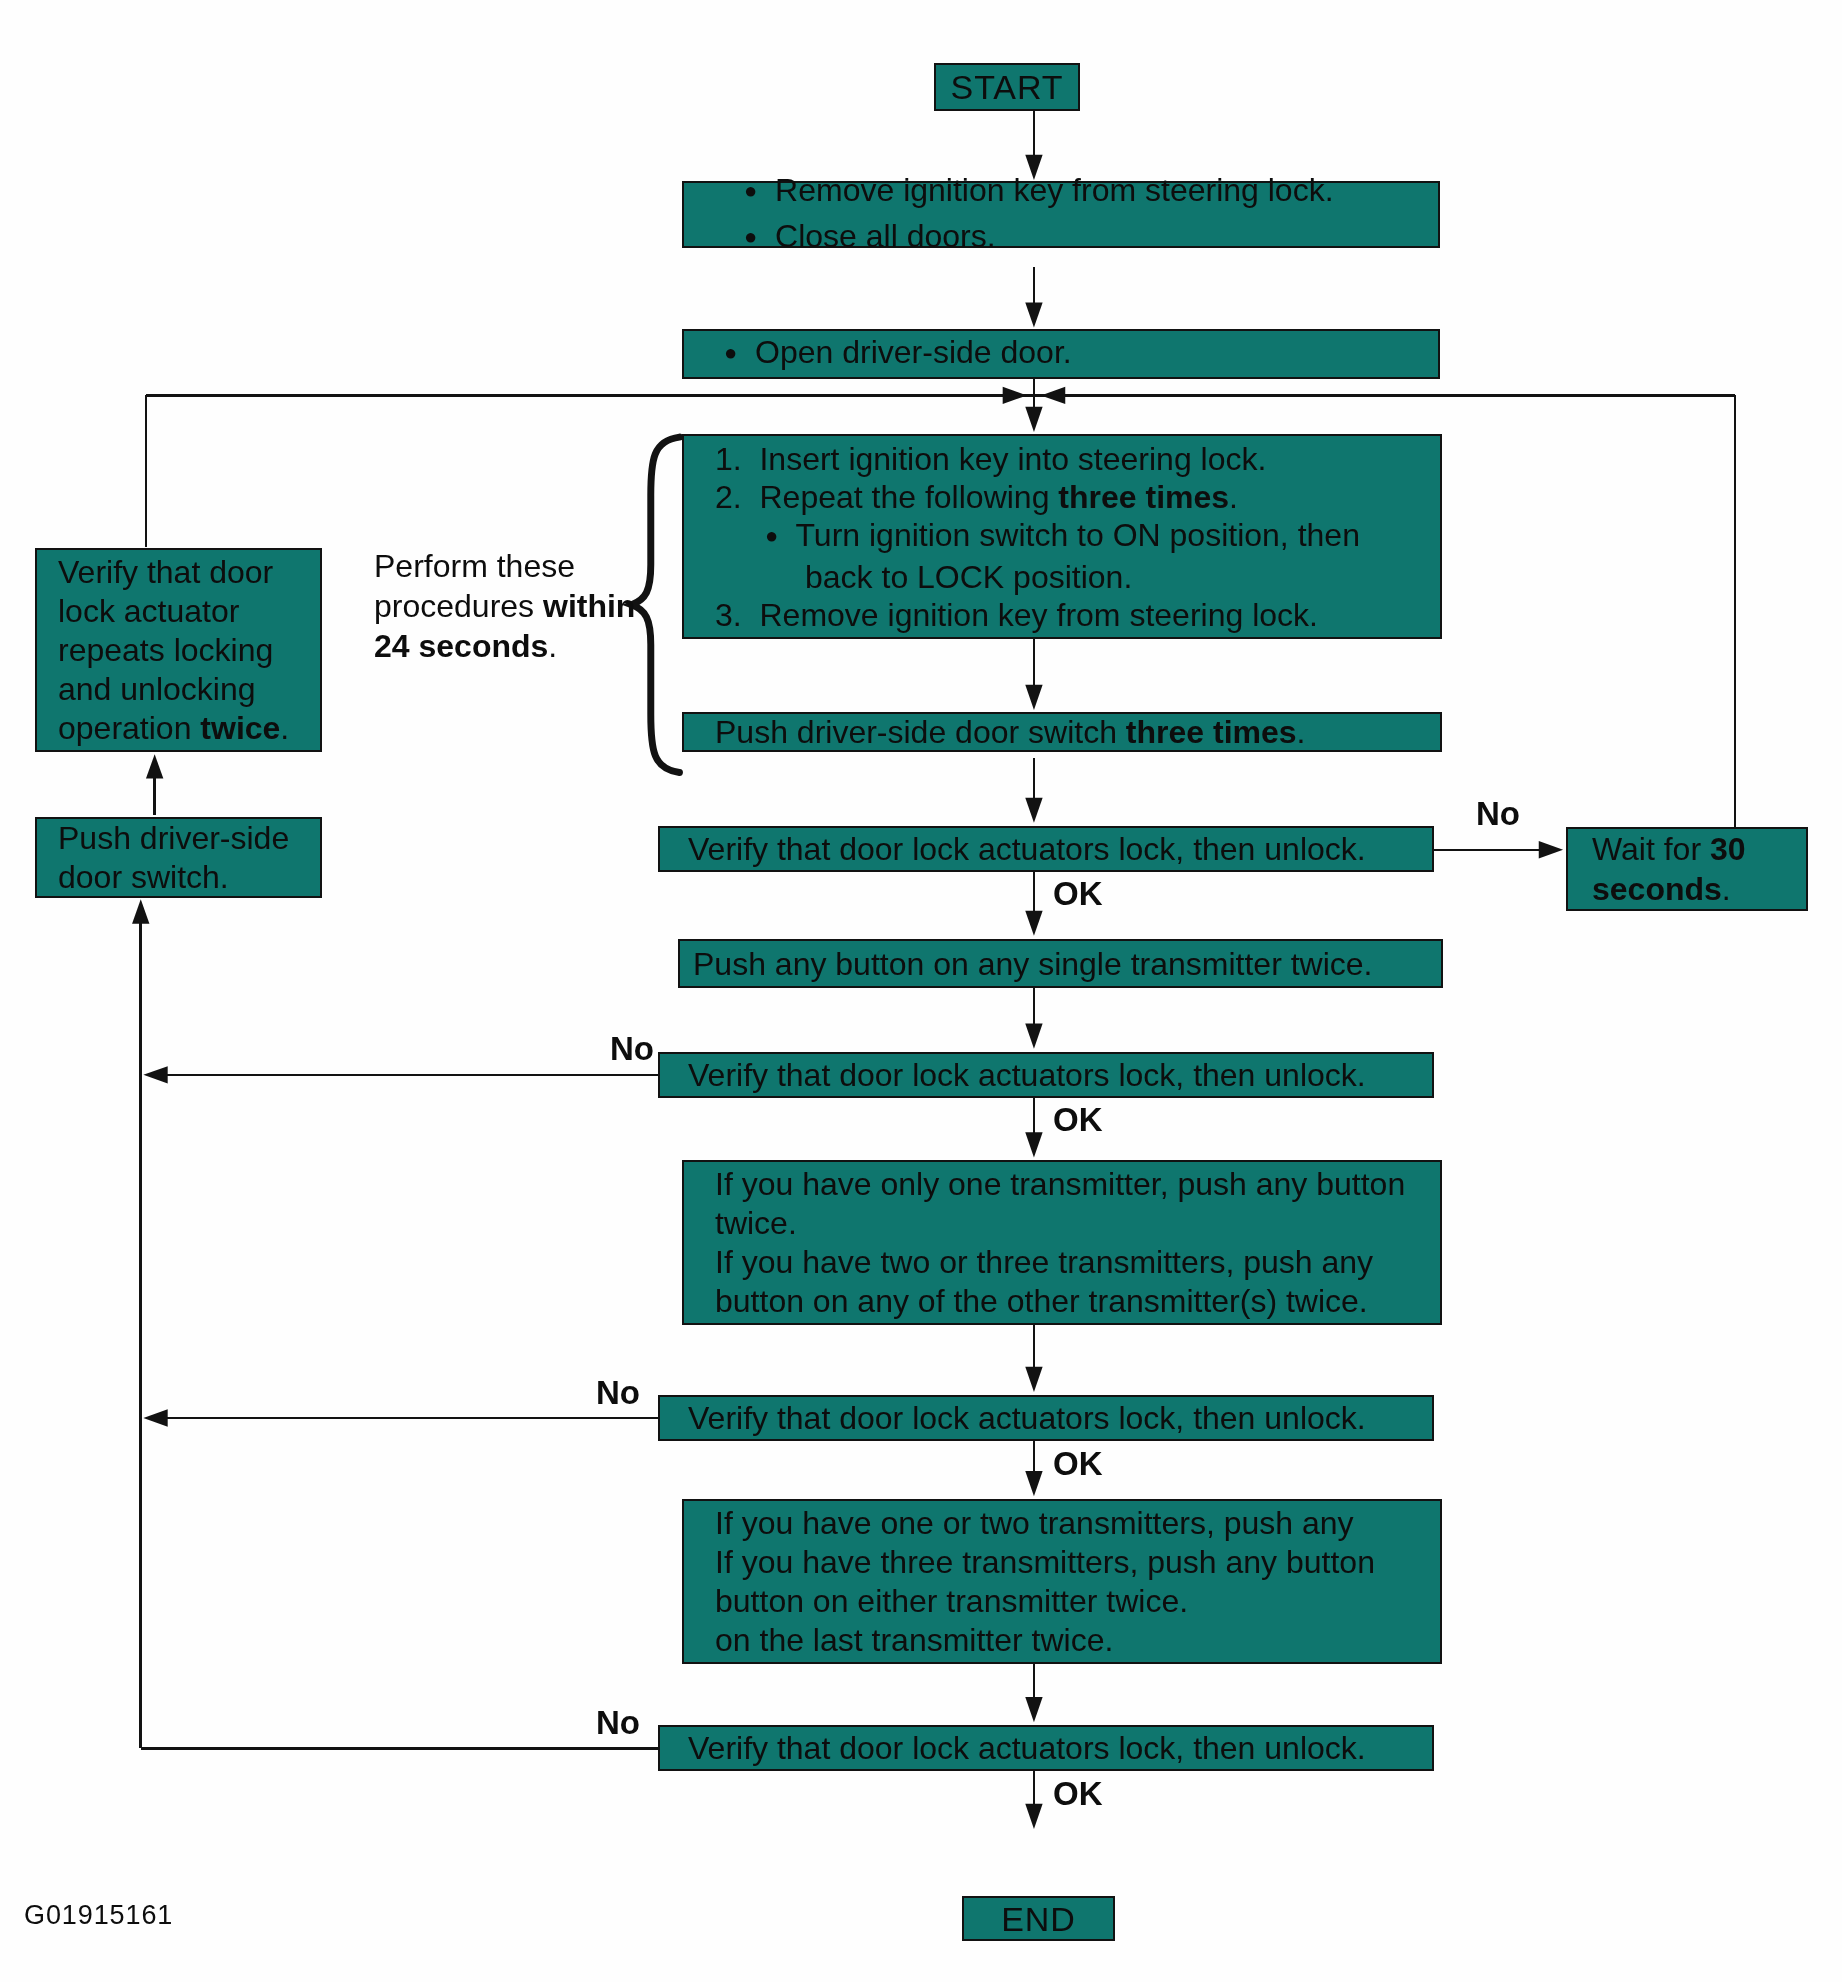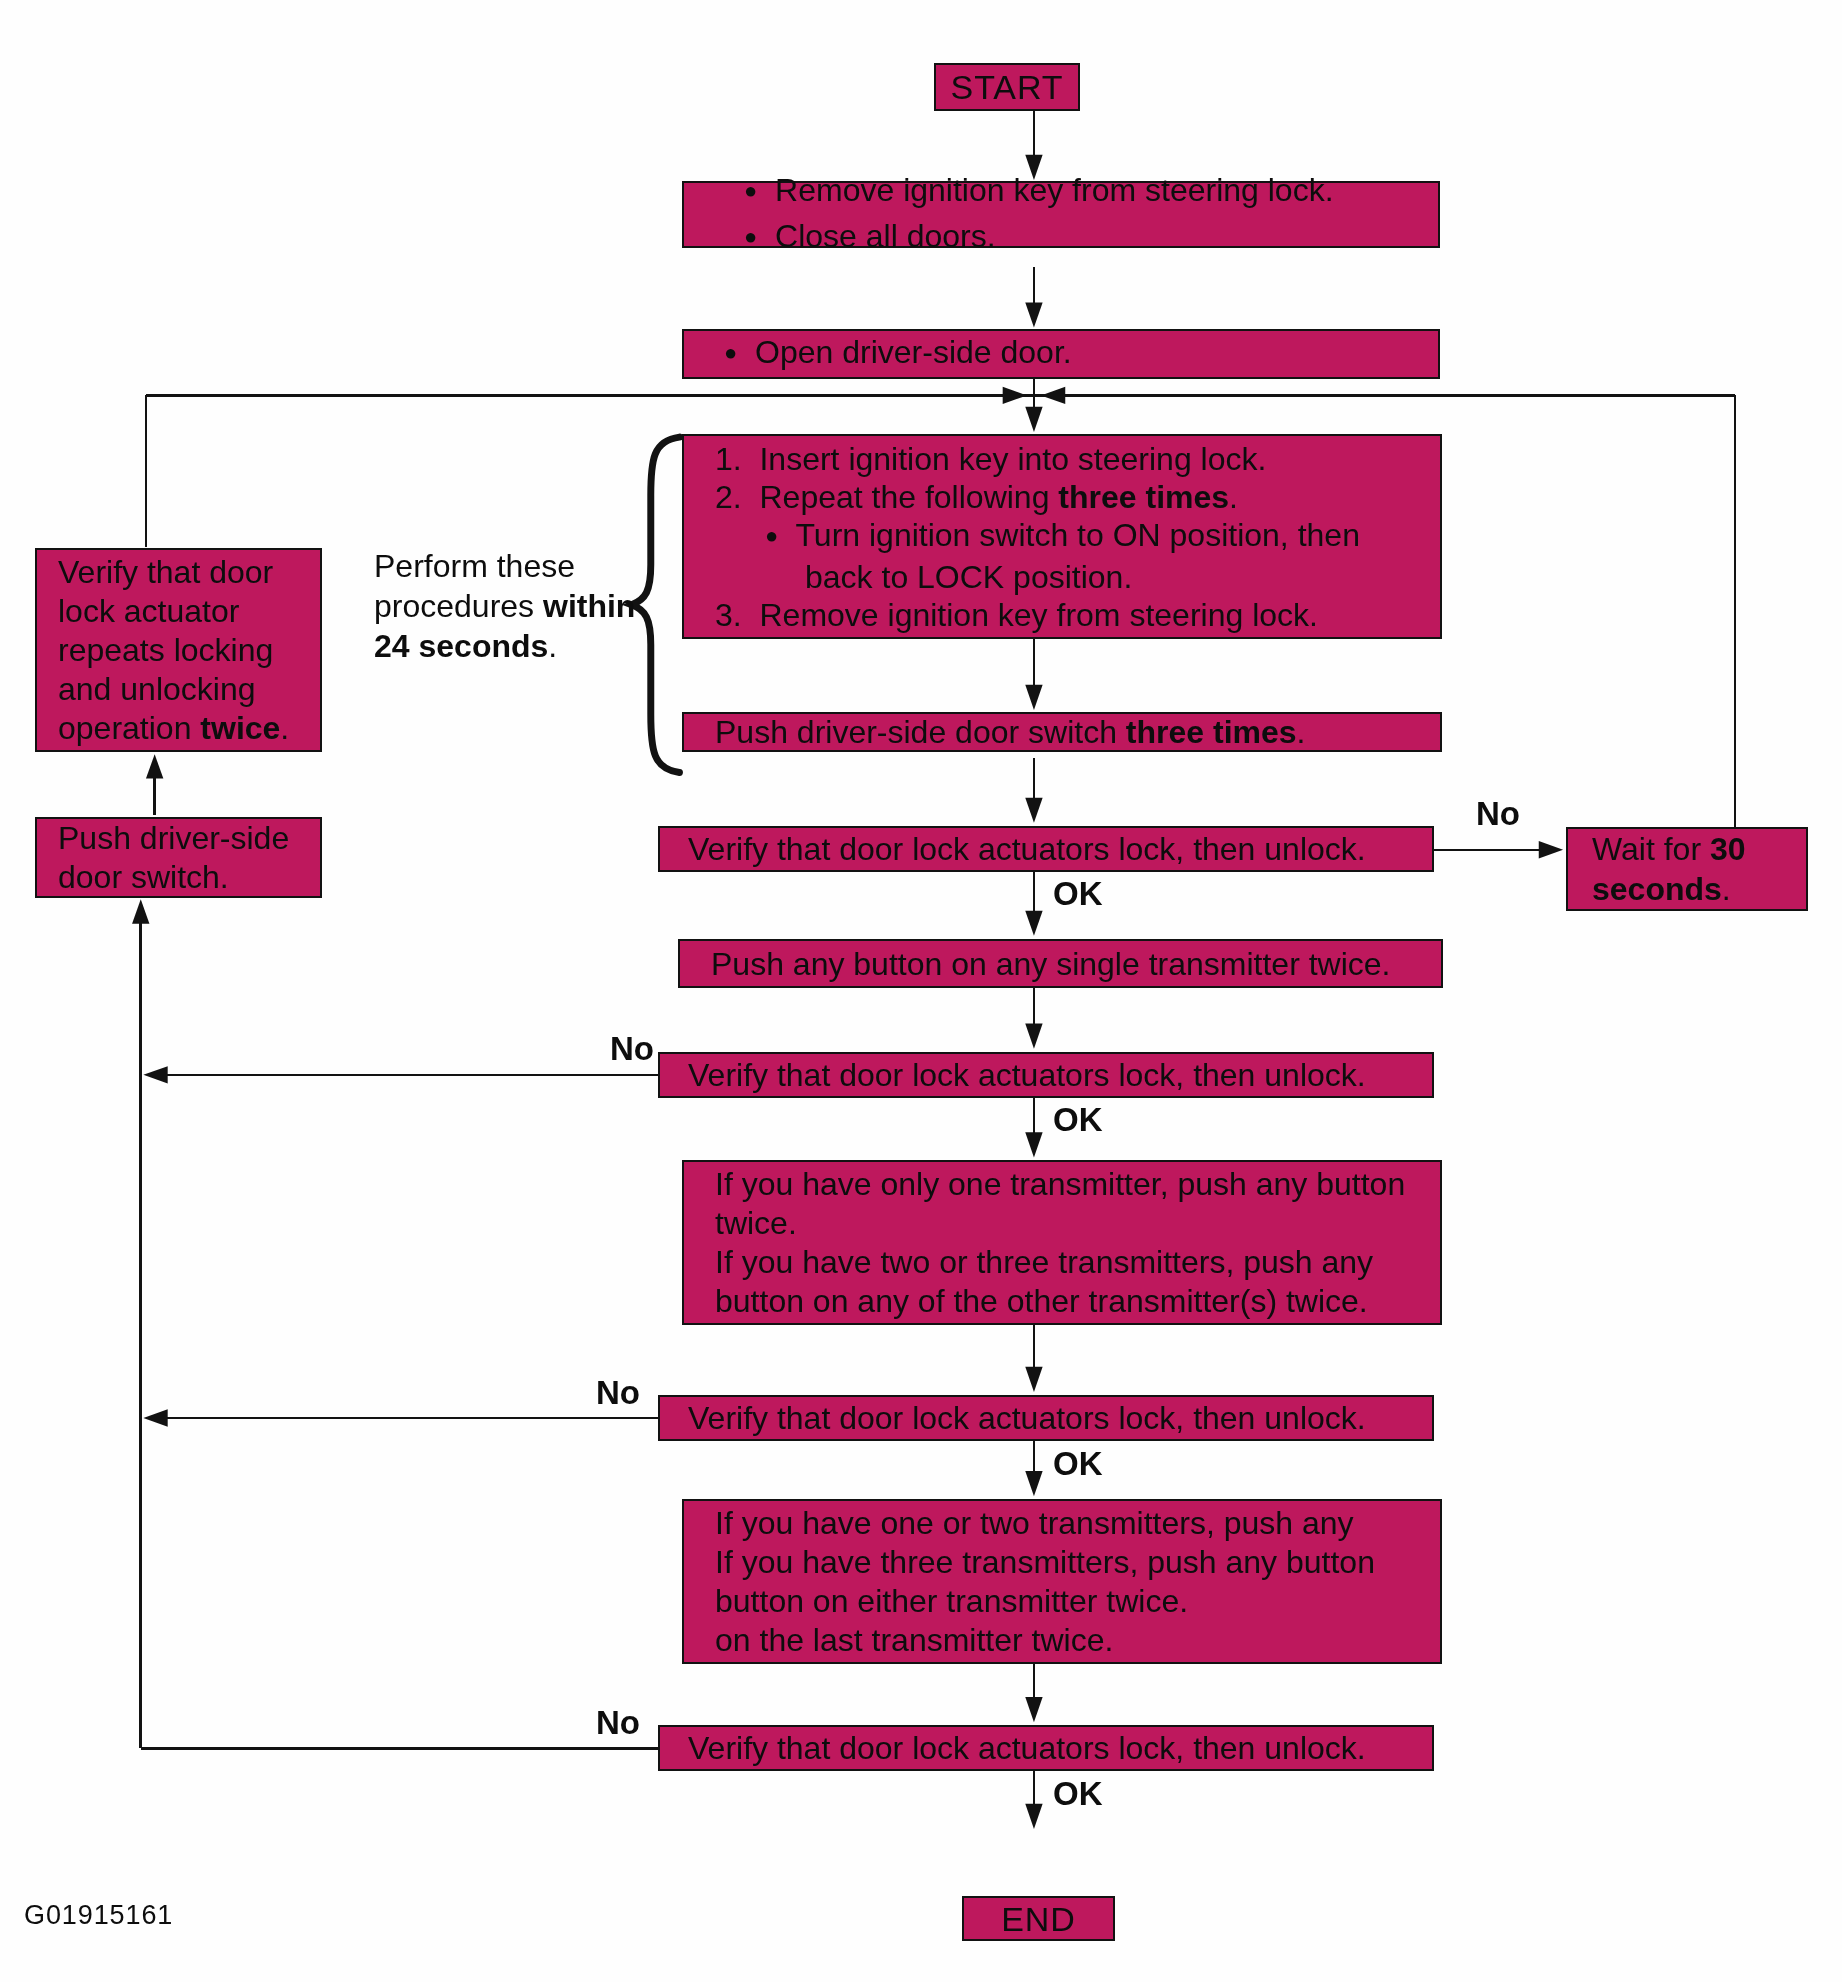--- a/index.html
+++ b/index.html
@@ -3,21 +3,21 @@
 <meta charset="utf-8">
 <style>
   html,body{margin:0;padding:0;background:#ffffff;}
   .canvas{
     position:relative;width:1842px;height:1982px;background:#fefefe;
     font-family:"Liberation Sans","DejaVu Sans",sans-serif;color:#0d0d0d;
     overflow:hidden;
   }
   svg.wires{position:absolute;left:0;top:0;width:1842px;height:1982px;}
   .box{
-    position:absolute;border:2.6px solid #121212;background:#be185d;
+    position:absolute;border:2.6px solid #121212;background:#0f766e;
     box-sizing:border-box;font-size:32px;line-height:40px;
     display:flex;flex-direction:column;justify-content:center;
   }
   .center{align-items:center;text-align:center;}
   .terminal{font-size:34px;letter-spacing:0.9px;}
   .tline{white-space:pre;}
   .ind1{padding-left:50px;}
   .ind2{padding-left:90px;}
   .bold{font-weight:700;}
   .marker{font-size:22px;position:relative;top:-2.6px;}
@@ -112,21 +112,21 @@
 
   <div class="box" style="left:658px;top:826px;width:776px;height:46px;padding-left:28px;">
     <div class="tline">Verify that door lock actuators lock, then unlock.</div>
   </div>
 
   <div class="box" style="left:1566px;top:827px;width:242px;height:84px;padding-left:24px;">
       <div class="tline"><span>Wait for </span><span class="bold">30</span></div>
       <div class="tline"><span class="bold">seconds</span><span>.</span></div>
     </div>
 
-  <div class="box" style="left:678px;top:939px;width:765px;height:49px;padding-left:31px;">
+  <div class="box" style="left:678px;top:939px;width:765px;height:49px;padding-left:13px;">
     <div class="tline">Push any button on any single transmitter twice.</div>
   </div>
 
   <div class="box" style="left:658px;top:1052px;width:776px;height:46px;padding-left:28px;">
     <div class="tline">Verify that door lock actuators lock, then unlock.</div>
   </div>
 
   <div class="box" style="left:682px;top:1160px;width:760px;height:165px;padding-left:31px;line-height:39px;">
       <div class="tline"><span>If you have only one transmitter, push any button</span></div>
       <div class="tline"><span>twice.</span></div>

